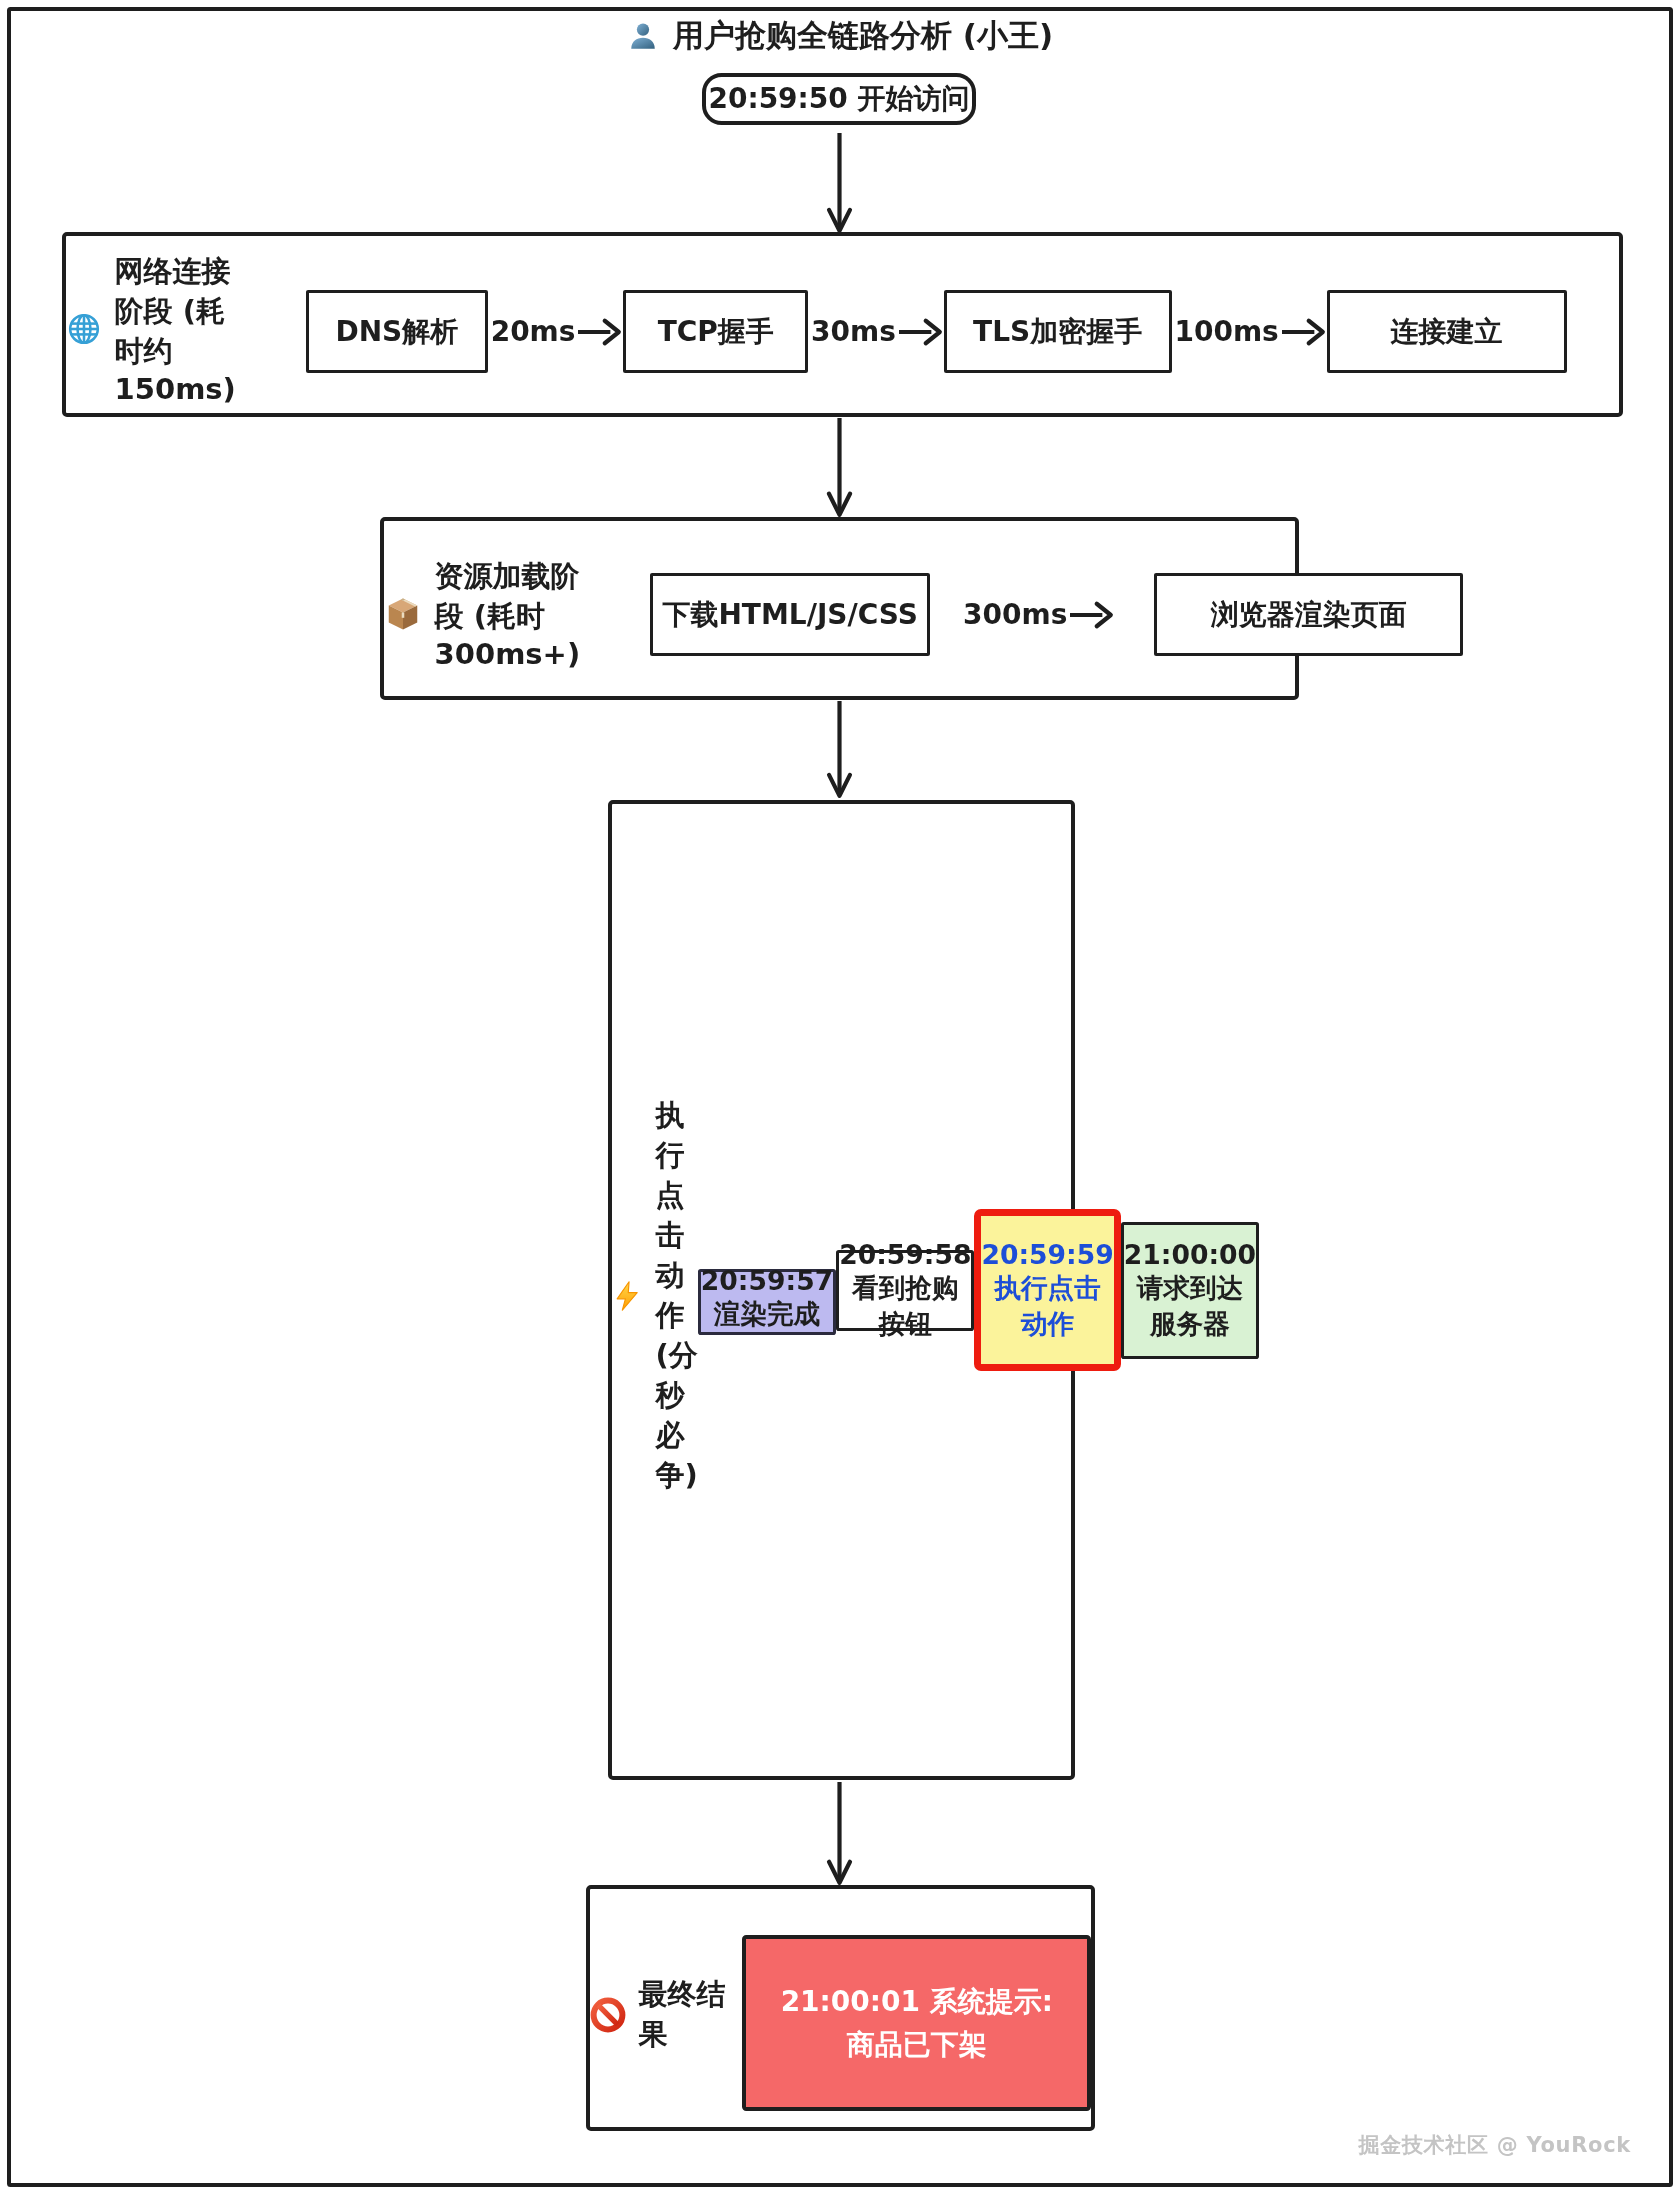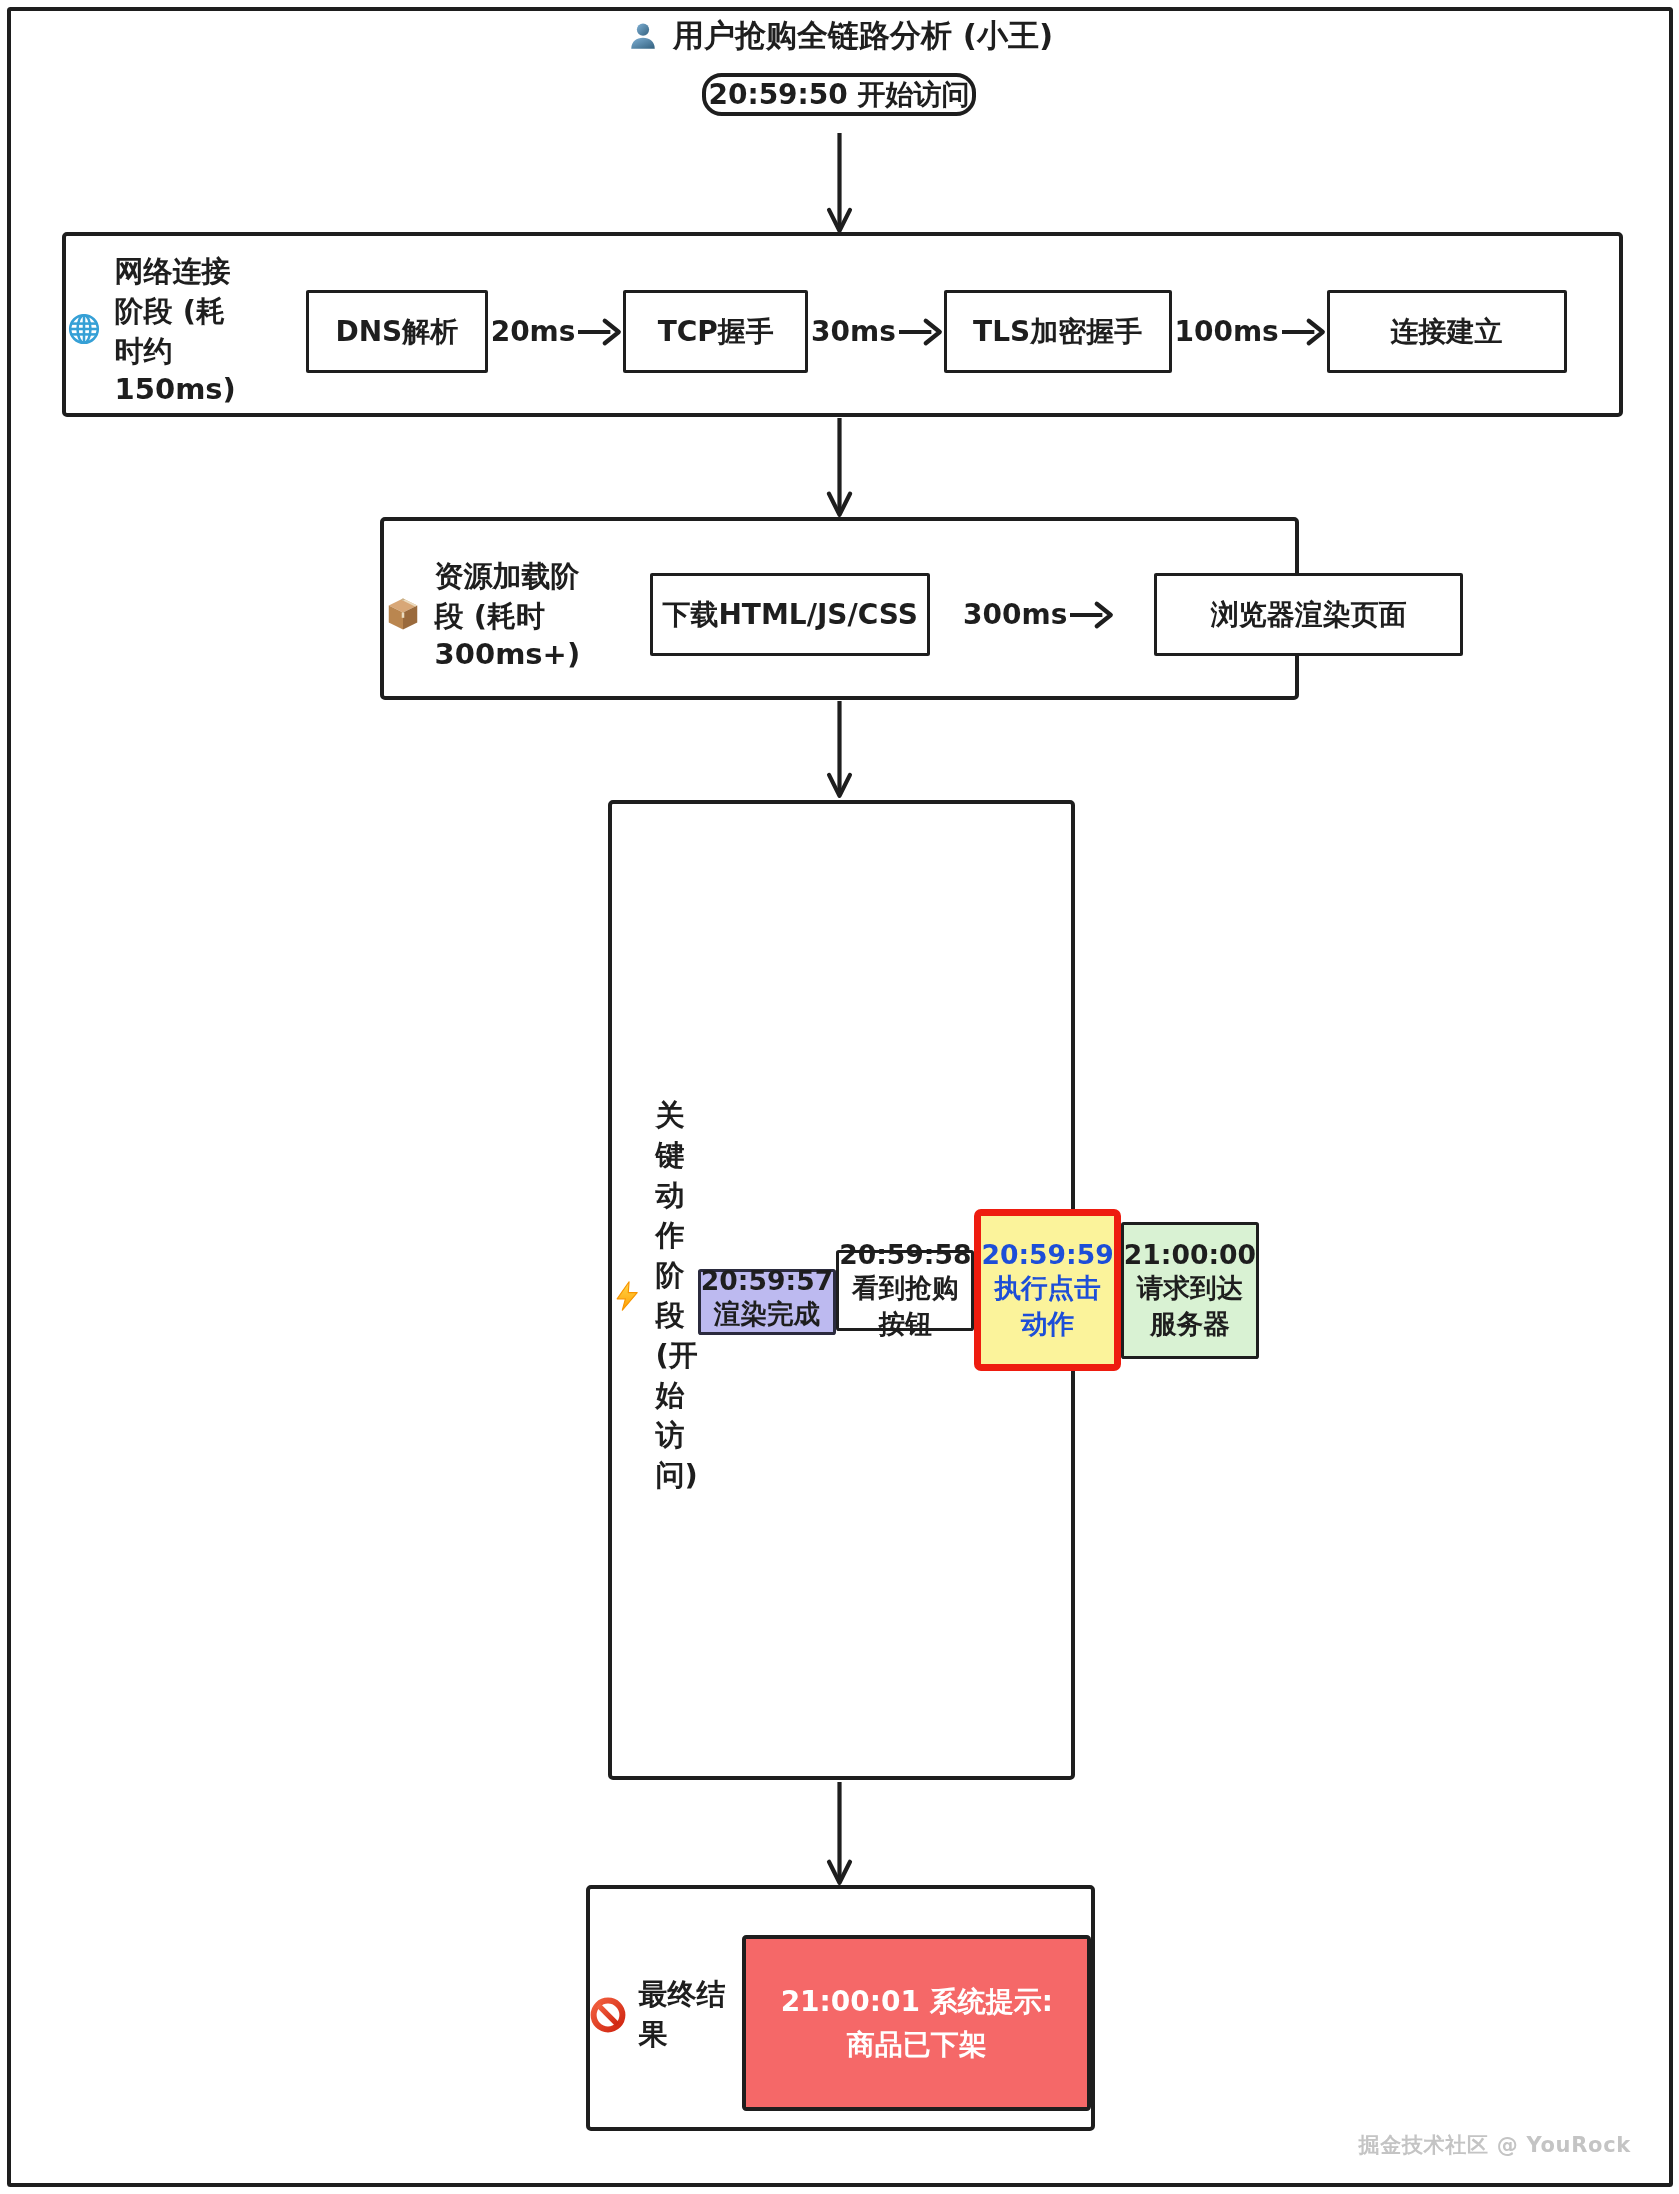--- a/index.html
+++ b/index.html
@@ -6,21 +6,21 @@
   #canvas {
     position:relative; width:1680px; height:2194px; background:#ffffff;
     font-family:"DejaVu Sans", sans-serif; color:#1e1e1e; font-weight:700;
     overflow:hidden;
   }
   .frame { position:absolute; inset:7px; border:4.9px solid #1e1e1e; border-radius:3.5px; }
 
   .title-row { position:absolute; top:15.4px; left:0; width:100%;
     display:flex; justify-content:center; align-items:center; gap:14px; font-size:31px; }
 
-  .start-node { position:absolute; left:702px; top:73px; width:274px; height:43px;
+  .start-node { position:absolute; left:702px; top:73px; width:274px; height:52px;
     background:#fff; border:4.2px solid #1e1e1e; border-radius:19.6px; box-sizing:border-box;
     display:flex; align-items:center; justify-content:center; font-size:28px; }
 
   .stage { position:absolute; background:#fff; border:4.2px solid #1e1e1e; border-radius:5px;
     box-sizing:border-box; display:flex; flex-direction:row; align-items:center; }
   .stage-head { display:flex; align-items:center; justify-content:center; gap:12.6px; font-size:29px; }
 
   #stage-network { left:62px;  top:232px;  width:1561px; height:185px; }
   #stage-network .stage-head { margin-top:9.8px; }
   .net-row { width:100%; display:flex; align-items:center; box-sizing:border-box;
@@ -202,21 +202,21 @@
         <svg width="31" height="34" viewBox="0 0 24 24">
           <defs>
             <linearGradient id="lg" x1="0" y1="0" x2="0" y2="1">
               <stop offset="0" stop-color="#ffd84d"></stop>
                 <stop offset="1" stop-color="#ff9e00"></stop>
             </linearGradient>
           </defs>
           <polygon points="13.2,1 4,14.2 10.4,14.2 8,23 19.5,9.4 12.6,9.4" fill="url(#lg)" stroke="#f79500" stroke-width="0.9" stroke-linejoin="round"></polygon>
         </svg>
       </span>
-      <span>关键动作阶段 (开始访问)</span>
+      <span>执行点击动作 (分秒必争)</span>
     </div>
 
     <div class="step step-purple">
       <span>20:59:57 渲染完成</span>
     </div>
     <svg class="flowcol" width="31" height="140" viewBox="0 0 44 200">
       <line x1="22" y1="0" x2="22" y2="192" stroke="#1e1e1e" stroke-width="6"></line>
       <polyline points="7,164 22,194 37,164" fill="none" stroke="#1e1e1e" stroke-width="6" stroke-linecap="round" stroke-linejoin="round"></polyline>
     </svg>
     <div class="step step-white">

